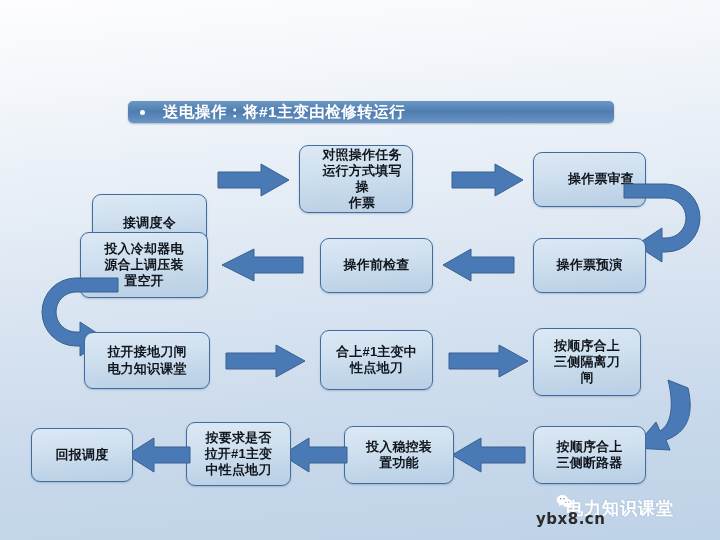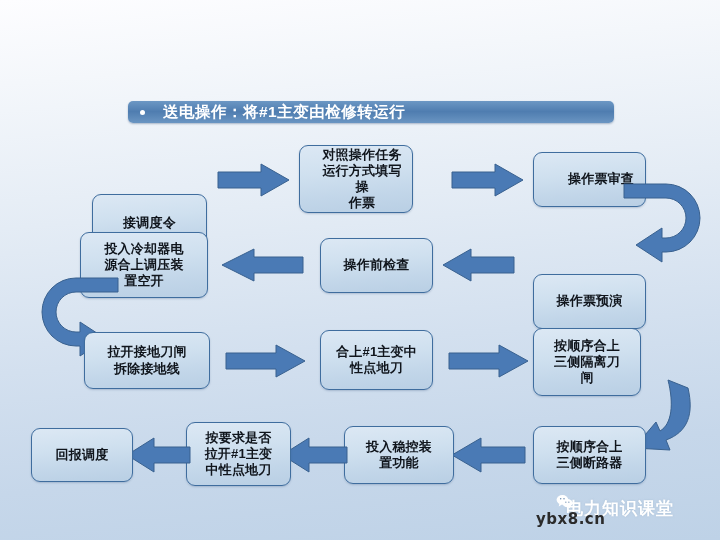--- a/index.html
+++ b/index.html
@@ -160,21 +160,21 @@
              L 44 74
              L 44 84
              L 18 67
              L 44 50
              L 44 60
              L 48 60
              A 20 20 0 0 0 48 20
              L 6 20 Z" fill="#4a7ab5" stroke="#39618f" stroke-width="1"></path>
   </svg>
 
-  <div class="node" style="left:533px; top:238px; width:113px; height:55px;margin-top:36px;">
+  <div class="node" style="left:533px; top:238px; width:113px; height:55px;">
     <span class="lbl">操作票预演</span>
   </div>
 
   <svg class="arrow" style="left:443px; top:248px;" width="72" height="34" viewBox="0 0 72 34">
     <polygon points="71,9 28,9 28,1 0,17 28,33 28,25 71,25" fill="#4a7ab5" stroke="#39618f" stroke-width="1"></polygon>
   </svg>
 
   <div class="node" style="left:320px; top:238px; width:113px; height:55px;">
     <span class="lbl">操作前检查</span>
   </div>
@@ -198,21 +198,21 @@
              L 76 67
              L 50 50
              L 50 60
              L 46 60
              A 20 20 0 0 1 46 20
              L 88 20 Z" fill="#4a7ab5" stroke="#39618f" stroke-width="1"></path>
   </svg>
 
   <div class="node" style="left:84px; top:332px; width:126px; height:57px;">
     <span class="lbl">拉开接地刀闸
-拆除接地线</span>
+电力知识课堂</span>
   </div>
 
   <svg class="arrow" style="left:226px; top:344px;" width="80" height="34" viewBox="0 0 80 34">
     <polygon points="0,9 50,9 50,1 79,17 50,33 50,25 0,25" fill="#4a7ab5" stroke="#39618f" stroke-width="1"></polygon>
   </svg>
 
   <div class="node" style="left:320px; top:330px; width:113px; height:60px;">
     <span class="lbl">合上#1主变中
 性点地刀</span>
   </div>

